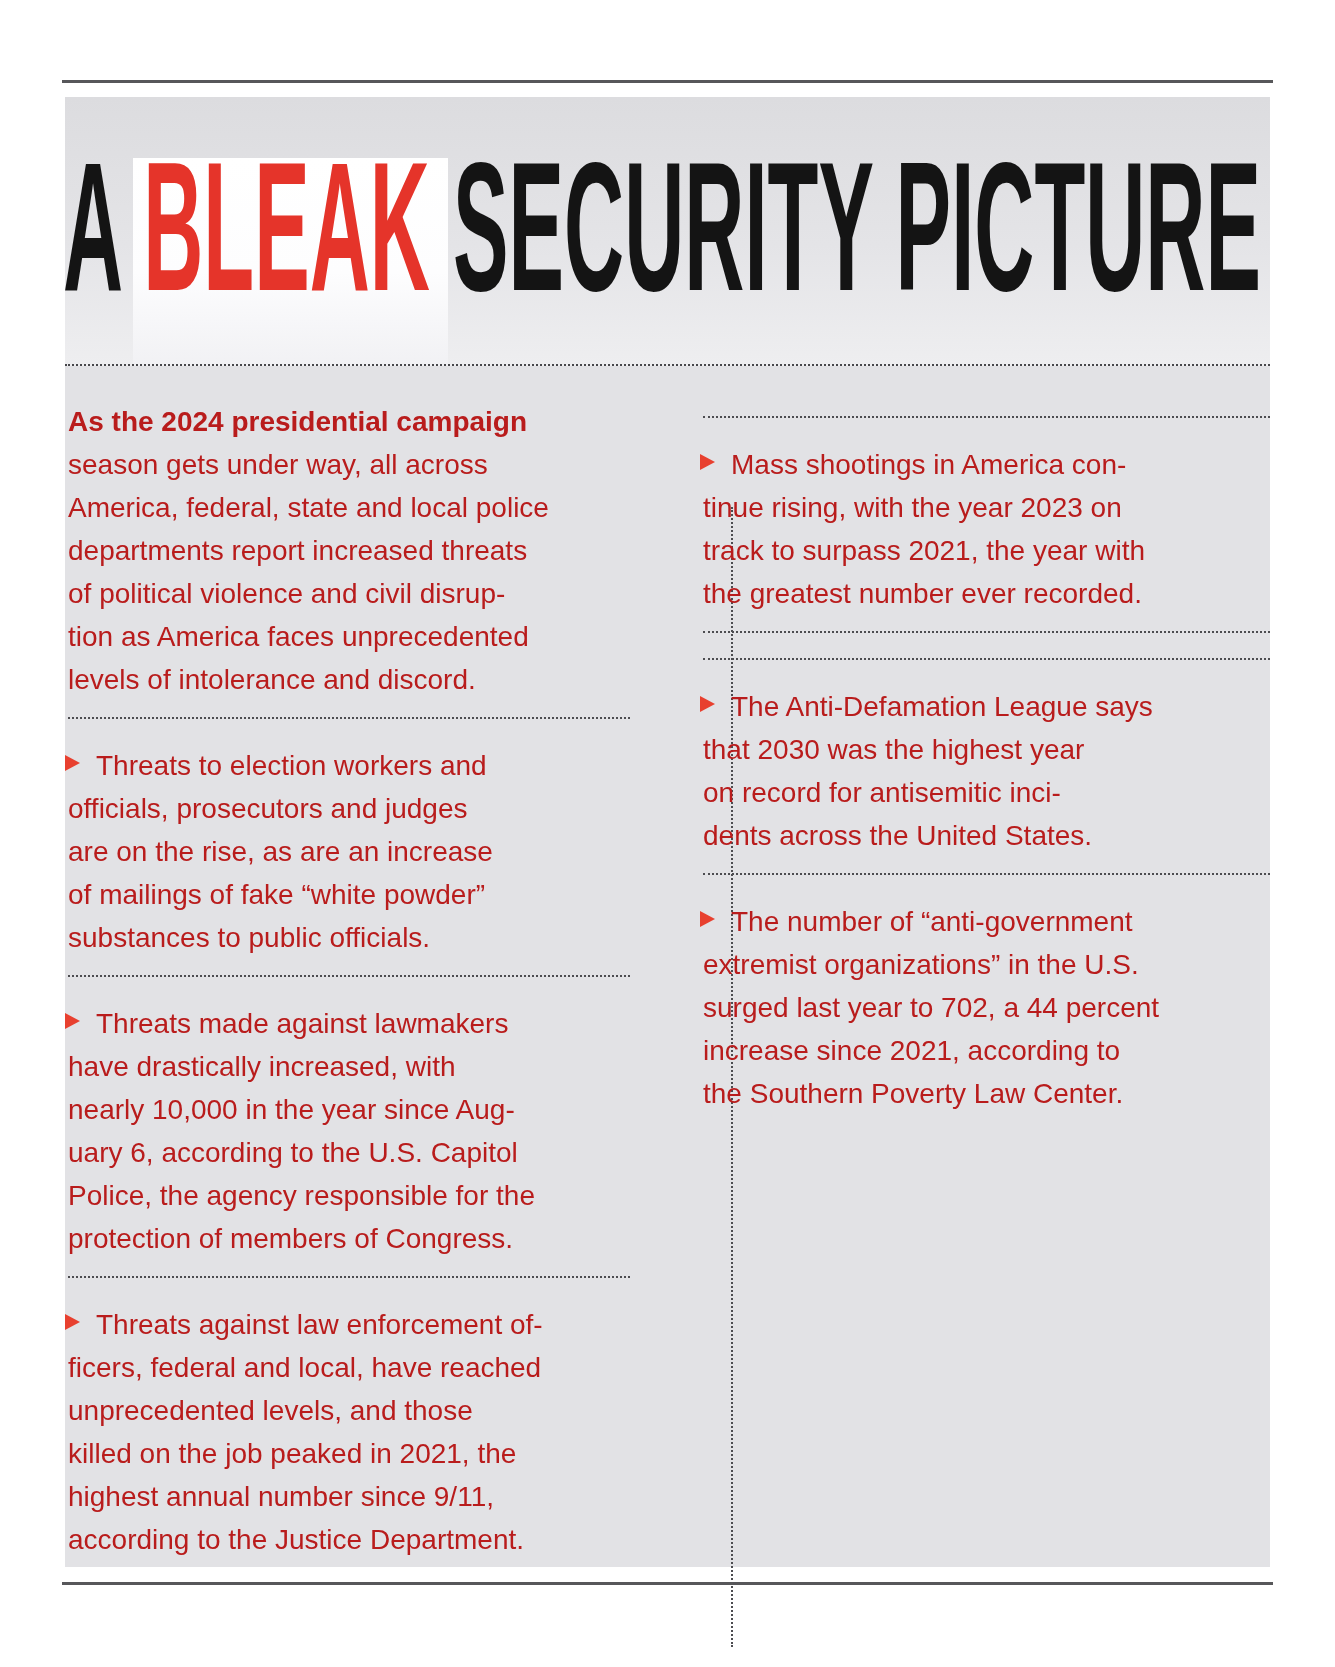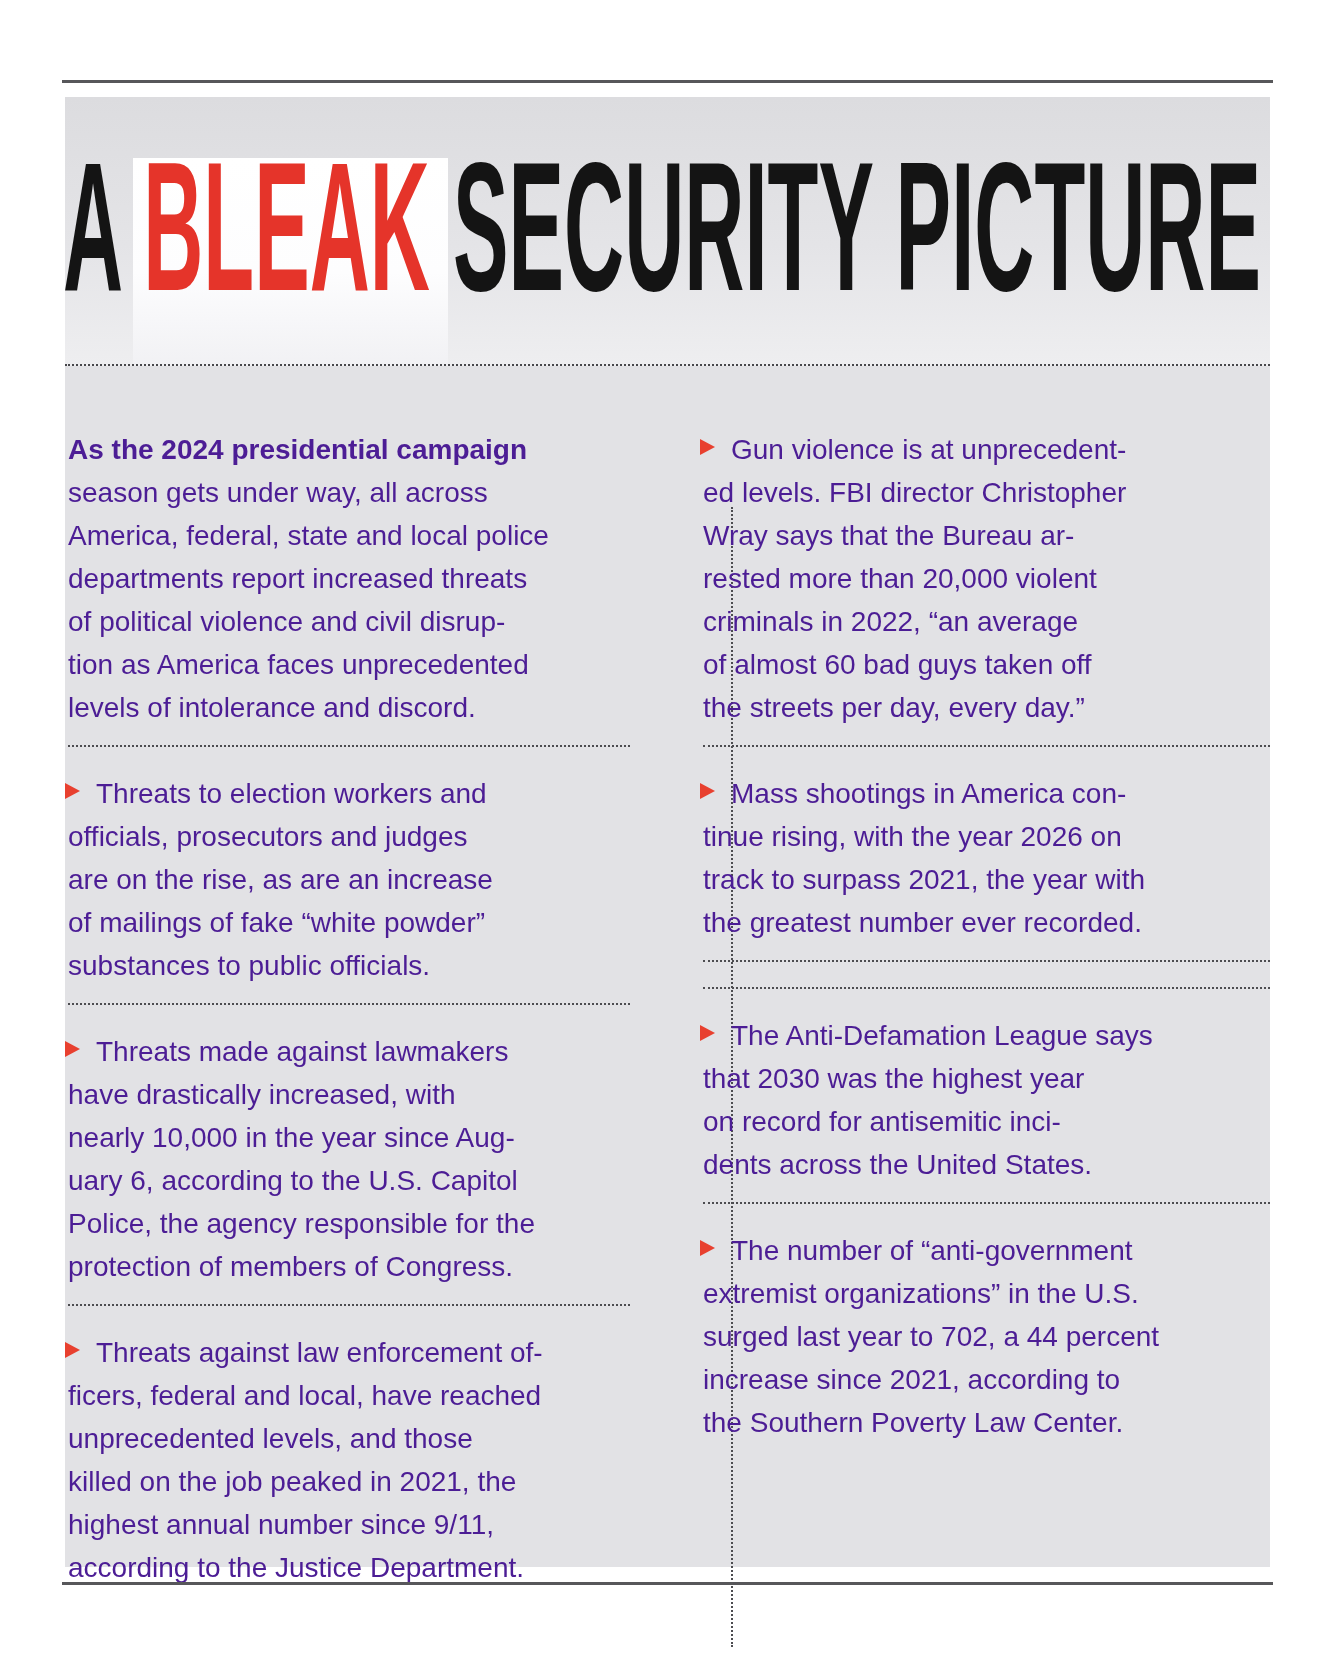--- a/index.html
+++ b/index.html
@@ -14,21 +14,21 @@
     background:linear-gradient(180deg,#dcdcdf 0%,#e4e4e7 55%,#eeeef0 100%);}
   #masthead-rule{position:absolute;left:0;top:267px;width:1205px;border-top:2px dotted #47474b;}
   #bleak-box{position:absolute;left:68px;top:61px;width:315px;height:208px;
     background:linear-gradient(180deg,#ffffff 0%,#fdfdfe 55%,#f1f1f4 100%);}
   #headline{
     position:absolute;left:-2px;top:37px;white-space:nowrap;
     font-weight:bold;font-size:150px;line-height:150px;letter-spacing:0;
     transform:scale(0.555,1.23);transform-origin:left top;color:#141414;
   }
   #headline .hl-red{color:#e5342a;}
-  .col{position:absolute;top:400px;font-size:28px;line-height:43px;color:#4c1d95;margin-top:28px;}
+  .col{position:absolute;top:400px;font-size:28px;line-height:43px;color:#b91c1c;}
   #col-left{left:68px;width:562px;}
   #col-right{left:703px;width:567px;}
   .col p{margin:0;white-space:pre-line;}
   .intro strong{font-weight:bold;}
   .bullet{position:relative;text-indent:28px;}
   .tri{position:absolute;left:-3px;top:11px;width:0;height:0;text-indent:0;
     border-top:8px solid transparent;border-bottom:8px solid transparent;
     border-left:15px solid #e8402f;}
   .dotted-rule{border:0;border-top:2px dotted #4c4c50;margin:16px 0 25px 0;}
   #col-divider{position:absolute;left:666px;top:410px;height:1140px;width:0;
@@ -86,32 +86,25 @@
 
     <p class="bullet"><span class="tri"></span><span>Threats against law enforcement of-
 ficers, federal and local, have reached
 unprecedented levels, and those
 killed on the job peaked in 2021, the
 highest annual number since 9/11,
 according to the Justice Department.</span></p>
   </div>
 
   <div class="col" id="col-right">
-    <p class="bullet"><span class="tri"></span><span>Gun violence is at unprecedent-
-ed levels. FBI director Christopher
-Wray says that the Bureau ar-
-rested more than 20,000 violent
-criminals in 2022, “an average
-of almost 60 bad guys taken off
-the streets per day, every day.”</span></p>
 
     <hr class="dotted-rule">
 
     <p class="bullet"><span class="tri"></span><span>Mass shootings in America con-
-tinue rising, with the year 2026 on
+tinue rising, with the year 2023 on
 track to surpass 2021, the year with
 the greatest number ever recorded.</span></p>
 
     <hr class="dotted-rule">
 
 
     <hr class="dotted-rule">
 
     <p class="bullet"><span class="tri"></span><span>The Anti-Defamation League says
 that 2030 was the highest year

